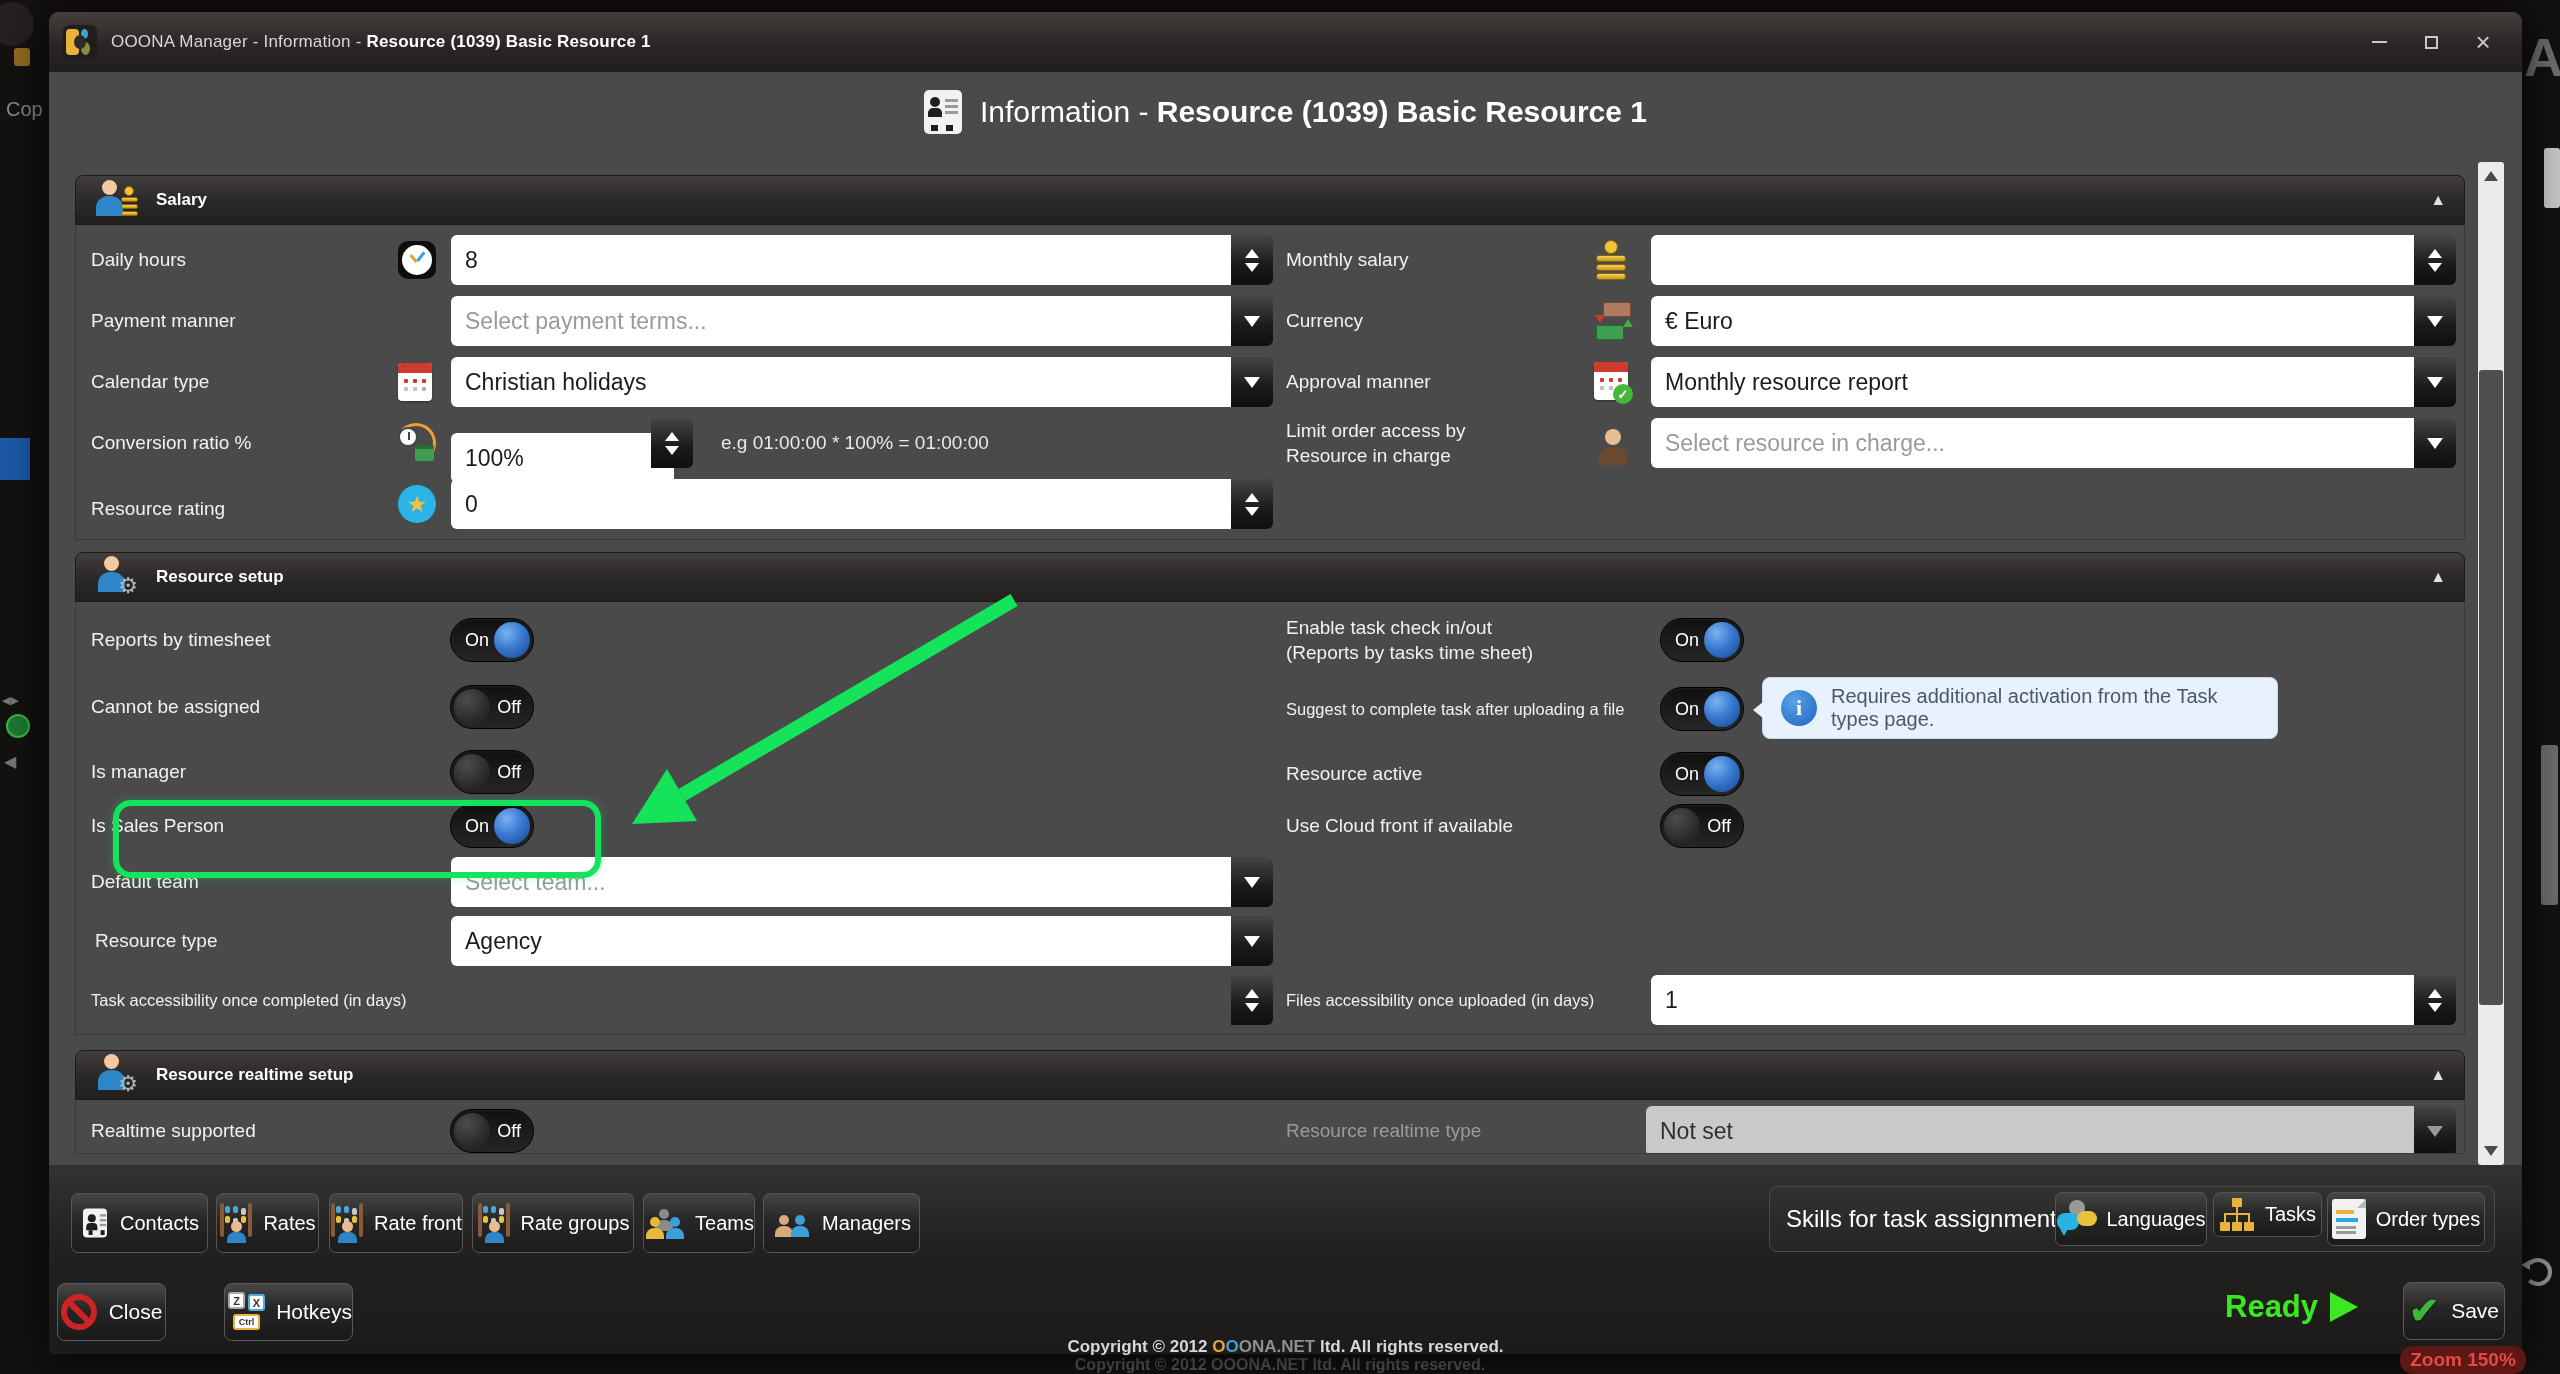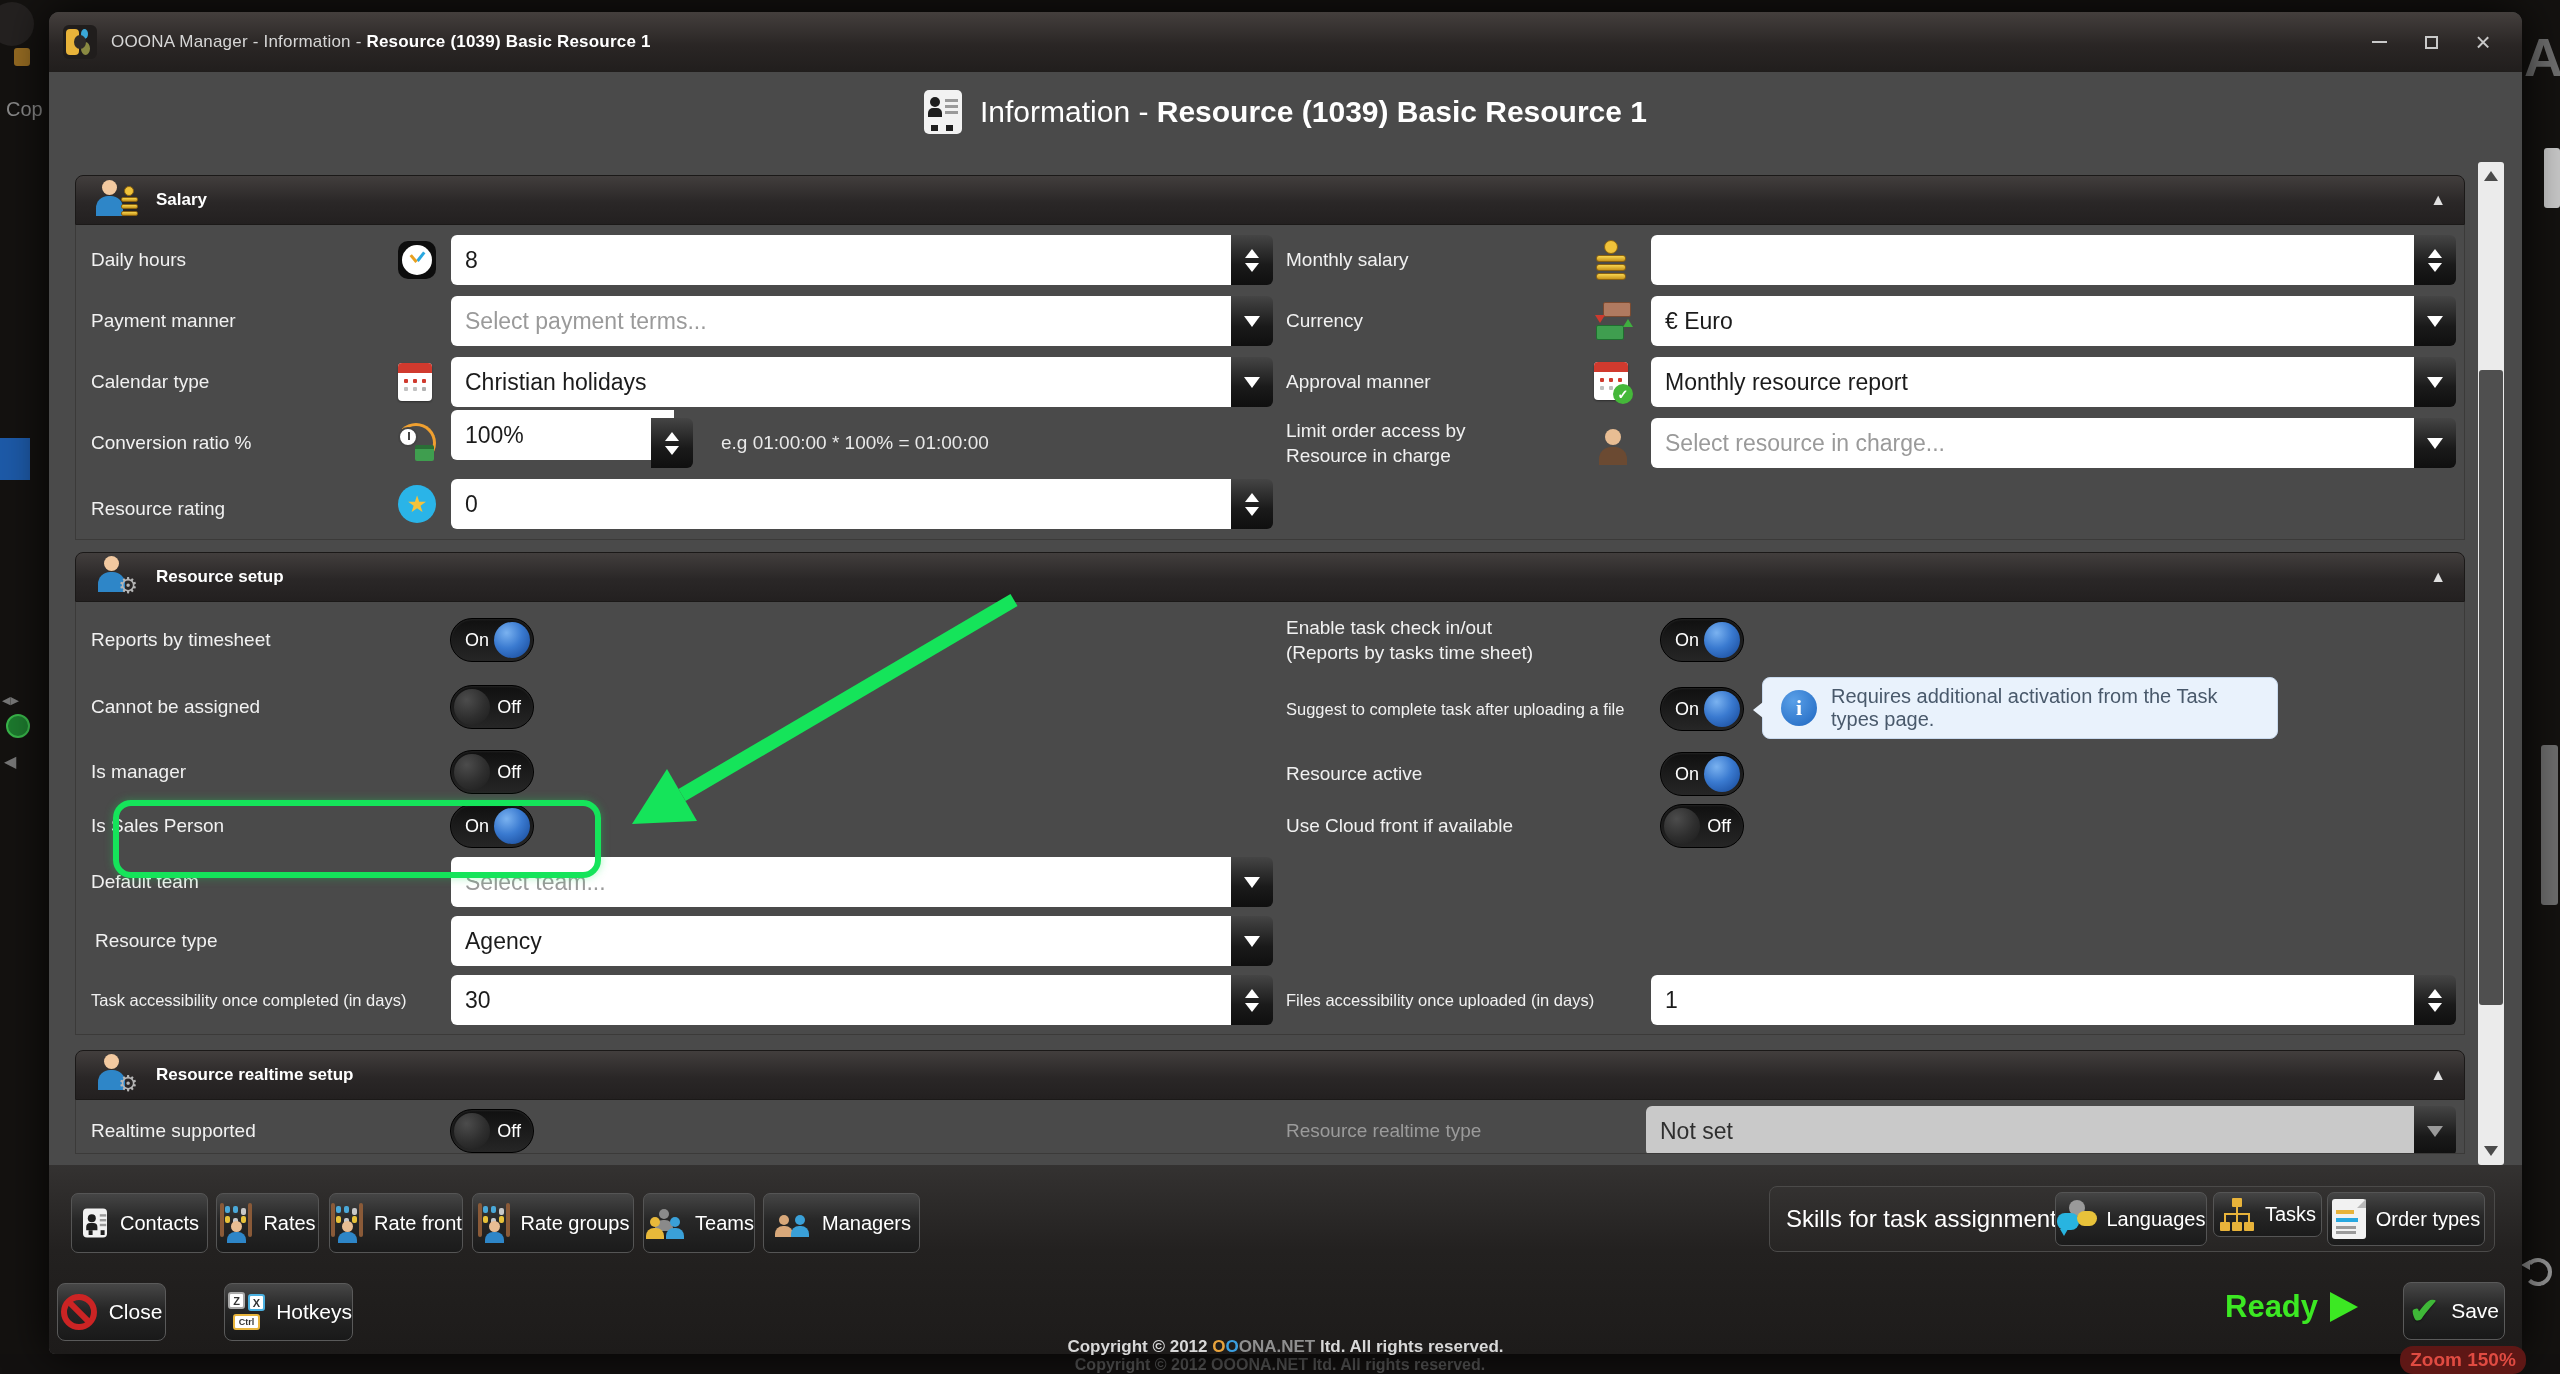--- a/index.html
+++ b/index.html
@@ -308,21 +308,21 @@
         <span class="lbl" style="left:15px;top:218px">Conversion ratio %</span>
         <span class="f-icon" style="left:320px;top:218px">
             <span class="ic-conv" style="display:block">
               <span class="arc"></span>
               <span class="cl">
                 <i></i>
               </span>
               <span class="ca"></span>
             </span>
           </span>
-        <div class="tf" style="left:375px;top:185px;width:223px">
+        <div class="tf" style="left:375px;top:208px;width:223px">
             <span>100%</span>
           </div>
         <div class="sidebox" style="left:575px;top:193px">
             <span class="tri-u"></span>
             <span class="tri-d"></span>
           </div>
         <span class="hint" style="left:645px;top:218px">e.g 01:00:00 * 100% = 01:00:00</span>
 
         <span class="lbl" style="left:15px;top:284px">Resource rating</span>
         <span class="f-icon" style="left:322px;top:279px">
@@ -452,23 +452,20 @@
 
         <span class="lbl" style="left:19px;top:339px">Resource type</span>
         <div class="tf" style="left:375px;top:314px;width:780px">
             <span>Agency</span>
           </div>
         <div class="sidebox" style="left:1155px;top:314px">
             <span class="tri-dd"></span>
           </div>
 
         <span class="lbl small" style="left:15px;top:398px">Task accessibility once completed (in days)</span>
-        <div class="tf" style="left:375px;top:373px;width:780px">
-            <span>30</span>
-          </div>
         <div class="sidebox" style="left:1155px;top:373px">
             <span class="tri-u"></span>
             <span class="tri-d"></span>
           </div>
 
         <span class="lbl two" style="left:1210px;top:38px"><span>Enable task check in/out</span><br><span>(Reports by tasks time sheet)</span></span>
         <div class="toggle on" style="left:1584px;top:16px">
             <span class="t-label">On</span>
             <span class="knob"></span>
           </div>

